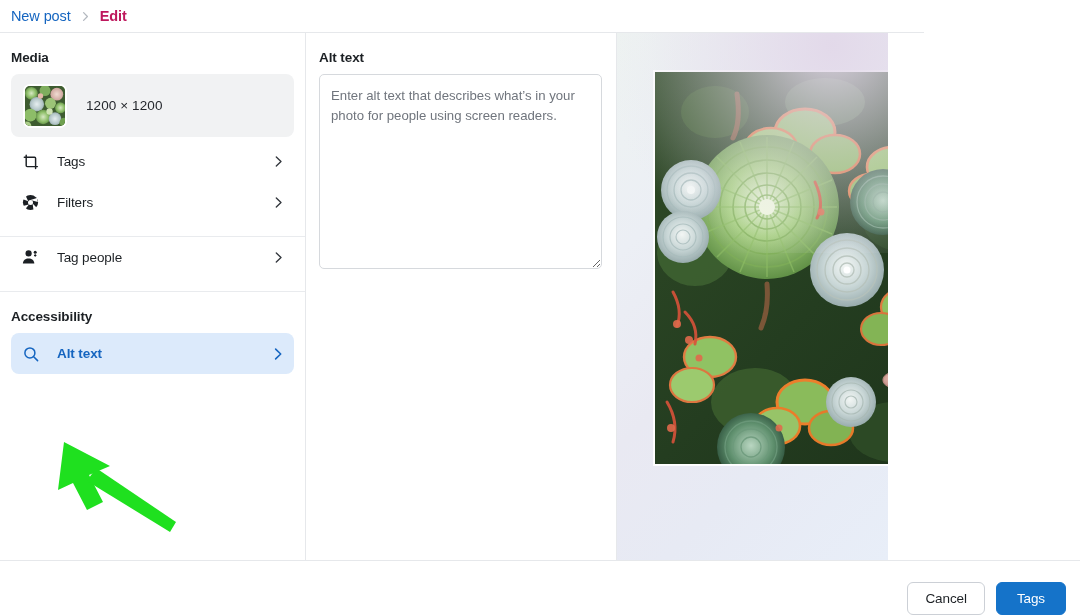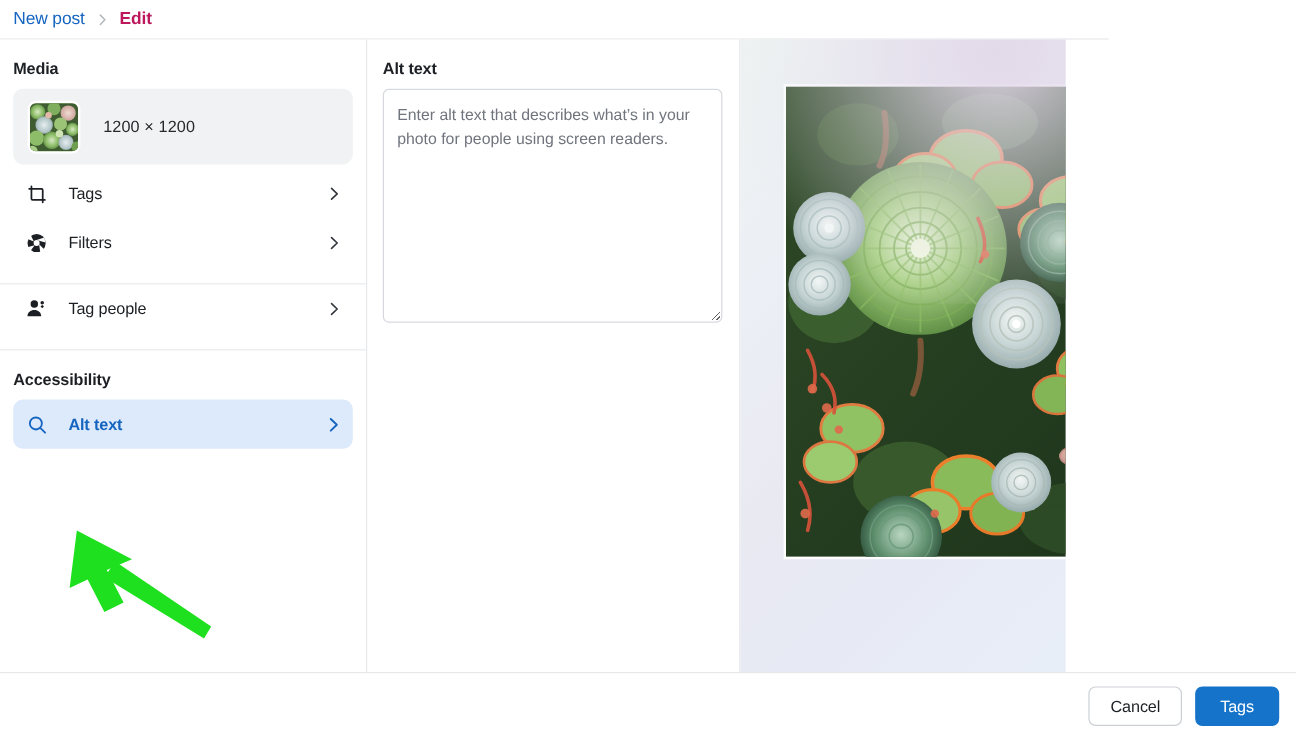--- a/index.html
+++ b/index.html
@@ -201,21 +201,21 @@
   .photo-frame svg { display: block; width: 100%; height: 100%; }
 
   
   .footer {
     position: absolute;
     left: 0; top: 560px;
     width: 1080px; height: 55px;
     background: #ffffff;
     border-top: 1px solid #e6e8eb;
     display: flex;
-    align-items: center;
+    align-items: flex-end;
     justify-content: flex-end;
     padding-right: 14px;
     gap: 11px;
   }
   .btn {
     font-family: "Liberation Sans", sans-serif;
     font-size: 13.5px;
     border-radius: 6px;
     height: 33px;
     padding: 0 17px;

